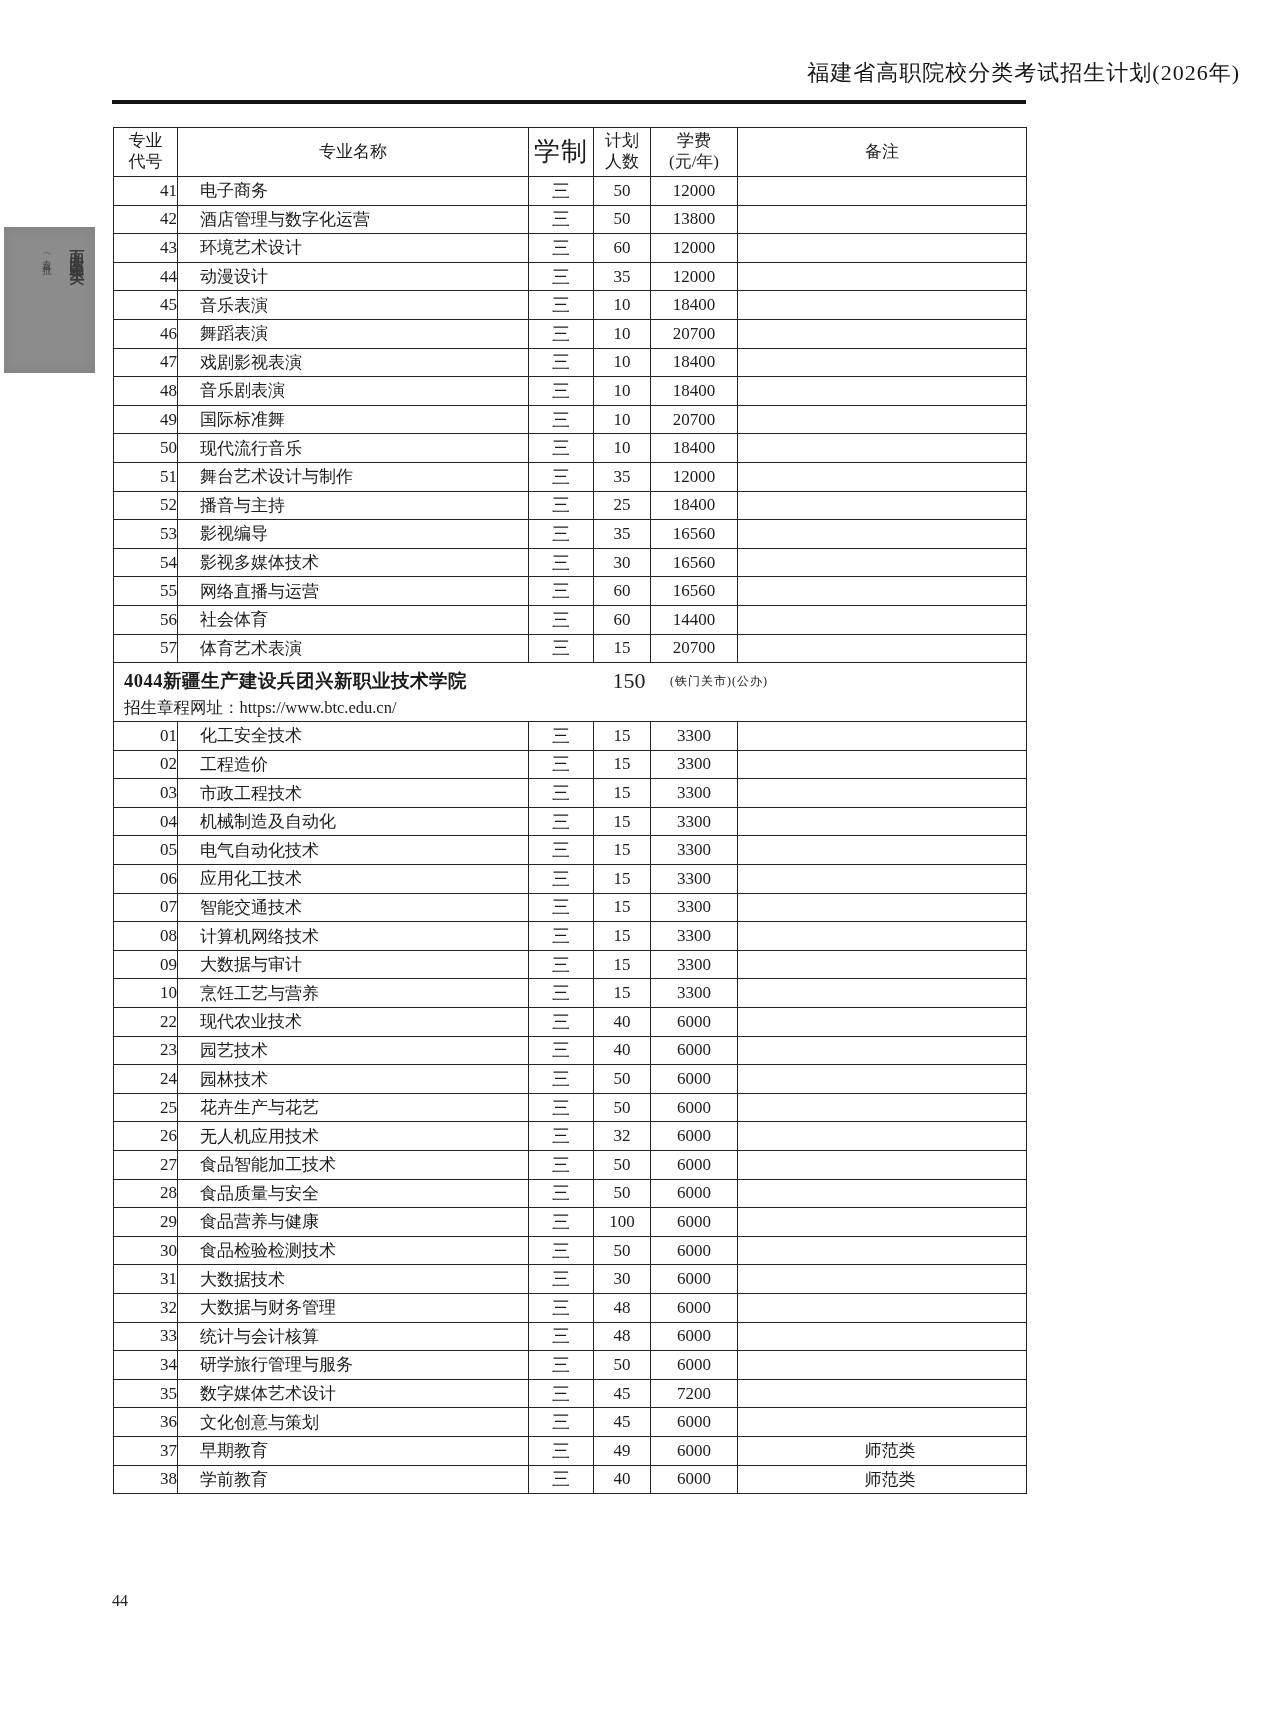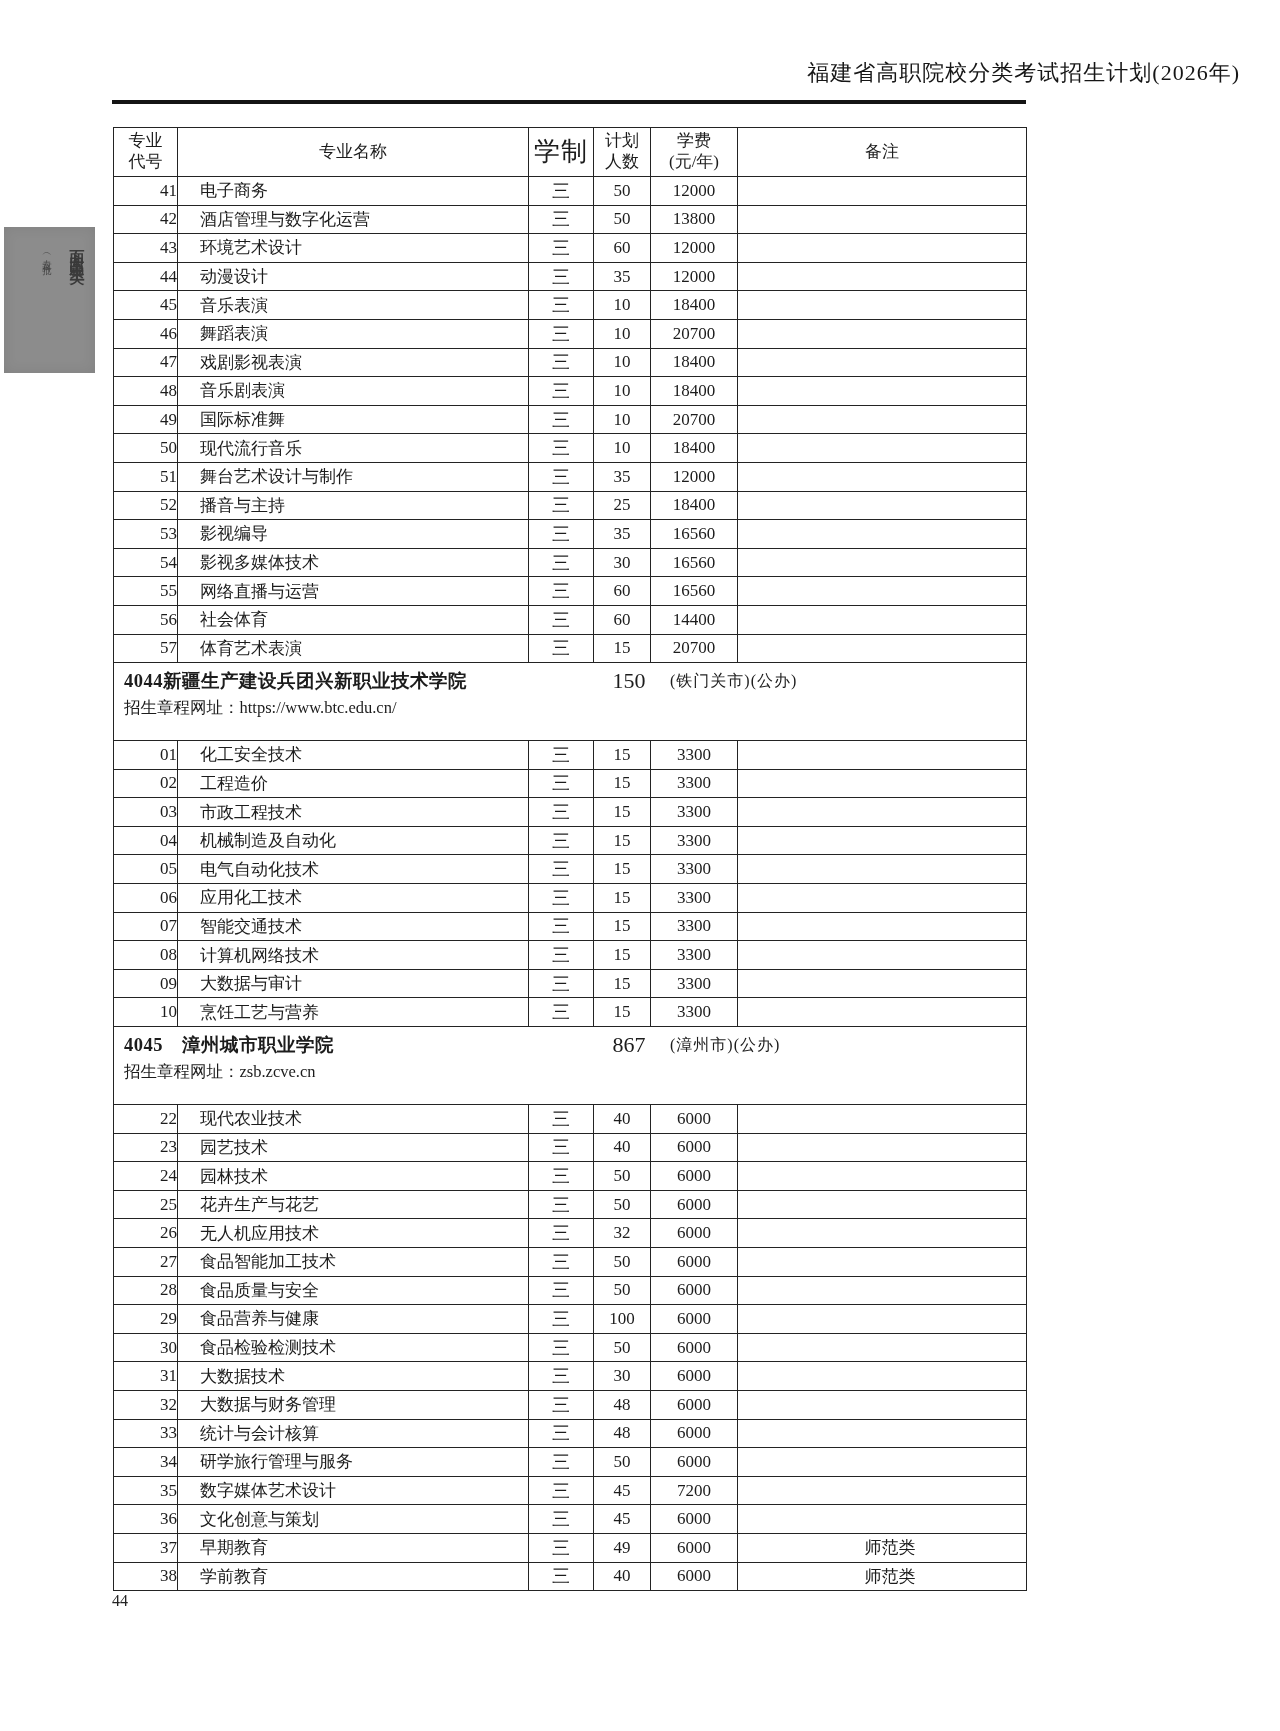--- a/index.html
+++ b/index.html
@@ -47,25 +47,25 @@
   .plan-table th.th-years{font-size:26px;letter-spacing:1px;}
   tr.data-row{height:28.6px;}
   td.c-code{text-align:right;}
   td.c-name{text-align:left;padding-left:22px;}
   td.c-years{text-align:center;font-size:18px;}
   td.c-plan{text-align:center;}
   td.c-tuition{text-align:center;}
   td.c-remark{text-align:center;padding-left:16px;}
 
   tr.section-row{height:58px;}
-  tr.section-row td{padding:3px 0 20px 10px;vertical-align:top;}
+  tr.section-row td{padding:3px 0 1px 10px;vertical-align:top;}
   .sec-line1{position:relative;height:30px;line-height:30px;font-size:18.5px;}
   .sec-name{font-weight:bold;letter-spacing:0.5px;}
   .sec-plan{position:absolute;left:470px;width:70px;text-align:center;font-weight:normal;font-size:22px;}
-  .sec-loc{position:absolute;left:546px;font-weight:normal;font-size:16px;letter-spacing:1px;}
+  .sec-loc{position:absolute;left:546px;font-weight:normal;font-size:12px;letter-spacing:1px;}
   .sec-line2{height:24px;line-height:24px;font-size:16.5px;}
   .sec-url{cursor:pointer;}
 
   .page-num{position:absolute;left:112px;top:1592px;font-size:16px;color:#222;}
   .watermark{
     position:absolute;left:1138px;top:1731px;font-size:20px;letter-spacing:2px;
     color:#b9b9b9;font-weight:bold;
     font-family:"Liberation Sans","DejaVu Sans",sans-serif;
     text-shadow:1px 1px 0 #e3e3e3;
   }
@@ -333,32 +333,20 @@
     <td class="c-remark"></td>
   </tr>
         <tr class="data-row">
     <td class="c-code">10</td>
     <td class="c-name">烹饪工艺与营养</td>
     <td class="c-years">三</td>
     <td class="c-plan">15</td>
     <td class="c-tuition">3300</td>
     <td class="c-remark"></td>
   </tr>
-        <tr class="section-row">
-    <td colspan="6">
-      <div class="sec-line1">
-        <span class="sec-name">4045　漳州城市职业学院</span>
-        <span class="sec-plan">867</span>
-        <span class="sec-loc">(漳州市)(公办)</span>
-      </div>
-      <div class="sec-line2">
-        <span>招生章程网址：</span><span class="sec-url">zsb.zcve.cn</span>
-      </div>
-    </td>
-  </tr>
         <tr class="data-row">
     <td class="c-code">22</td>
     <td class="c-name">现代农业技术</td>
     <td class="c-years">三</td>
     <td class="c-plan">40</td>
     <td class="c-tuition">6000</td>
     <td class="c-remark"></td>
   </tr>
         <tr class="data-row">
     <td class="c-code">23</td>

